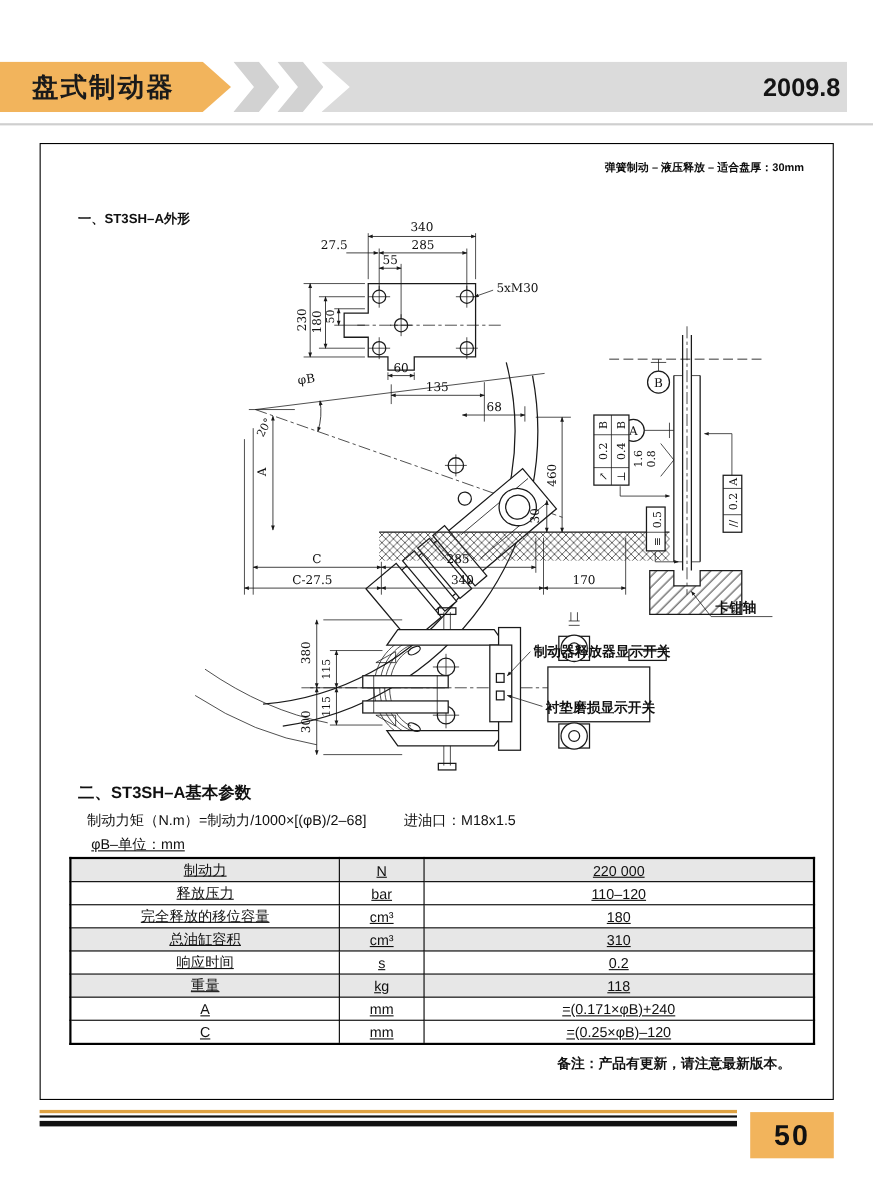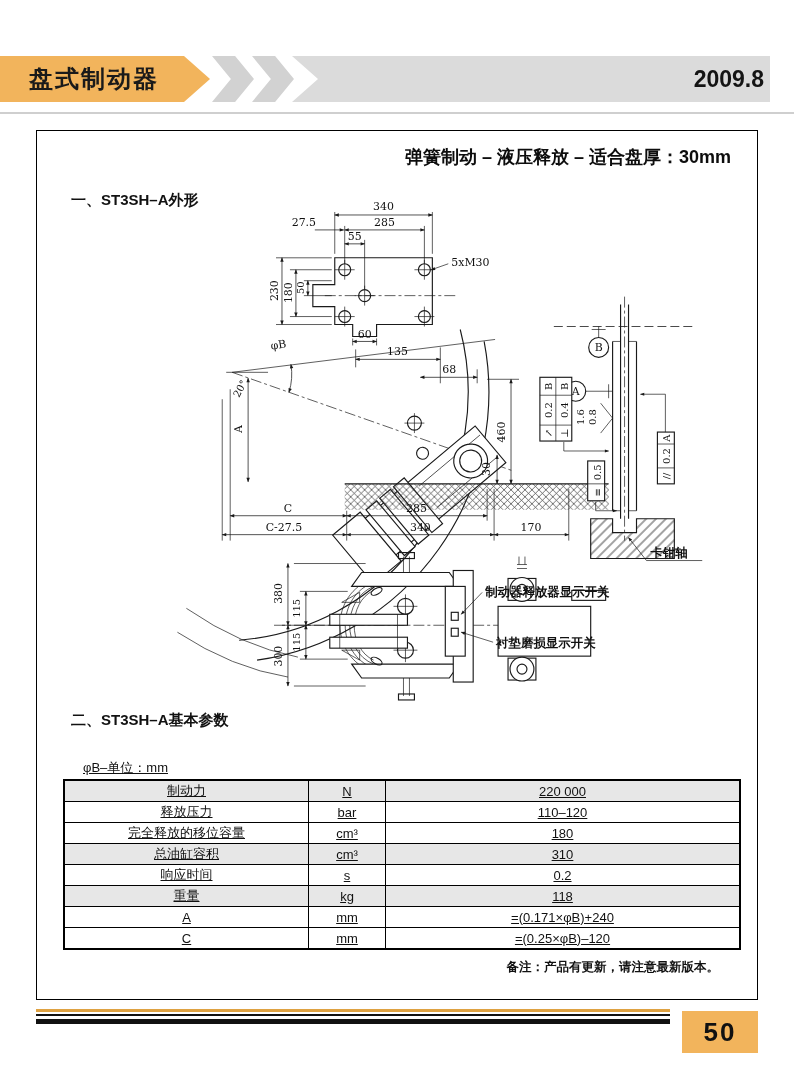--- a/index.html
+++ b/index.html
@@ -24,22 +24,22 @@
     clip-path:polygon(0 0,100% 0,100% 100%,0 100%,26px 50%);
     display:flex;align-items:center;justify-content:flex-end;
   }
   .datebar span{font-size:23px;font-weight:bold;color:#141414;padding-right:6px;}
   .hdr-rule{position:absolute;left:0;top:112px;width:794px;height:2px;background:#CFCFCF;}
   
   .box{
     position:absolute;left:36px;top:130px;width:722px;height:870px;
     border:1.5px solid #000;background:#fff;box-sizing:border-box;
   }
-  .banner{position:absolute;top:14px;right:26px;font-size:18px;font-weight:bold;color:#0d0d0d;}
-  .h1a{position:absolute;left:34px;top:60px;font-size:15px;font-weight:bold;}
+  .banner{position:absolute;top:14px;right:26px;font-size:10px;font-weight:bold;color:#0d0d0d;}
+  .h1a{position:absolute;left:34px;top:60px;font-size:12px;font-weight:bold;}
   .h2a{position:absolute;left:34px;top:580px;font-size:15px;font-weight:bold;}
   .formula{position:absolute;left:42px;top:606px;font-size:13px;display:flex;gap:34px;}
   .unitnote{position:absolute;left:46px;top:628px;font-size:13px;text-decoration:underline;}
   .drawsvg{position:absolute;left:0;top:58px;width:719px;height:520px;}
   
   .ptable{
     position:absolute;left:26px;top:648px;width:678px;border-collapse:collapse;
     border:2px solid #000;font-size:13px;
   }
   .ptable td{border:1px solid #000;height:20px;text-align:center;padding:0 4px;text-decoration:underline;}
@@ -297,20 +297,24 @@
       <rect class="ol" x="537" y="402" width="34" height="10"></rect>
 
       <line class="tl" x1="447" y1="404" x2="426" y2="426" marker-end="url(#ar)"></line>
       <text class="zh" x="450" y="408" text-anchor="start">制动器释放器显示开关</text>
       <line class="tl" x1="458" y1="454" x2="426" y2="444" marker-end="url(#ar)"></line>
       <text class="zh" x="461" y="459" text-anchor="start">衬垫磨损显示开关</text>
     </g>
   </svg>
 
   <div class="h2a">二、ST3SH–A基本参数</div>
+  <div class="formula">
+    <span>制动力矩（N.m）=制动力/1000×[(φB)/2–68]</span>
+    <span>进油口：M18x1.5</span>
+  </div>
   <div class="unitnote">φB–单位：mm</div>
 
   <table class="ptable">
     <tbody>
       <tr class="shade">
         <td class="c1">制动力</td>
         <td class="c2">N</td>
         <td>220 000</td>
       </tr>
       <tr>

